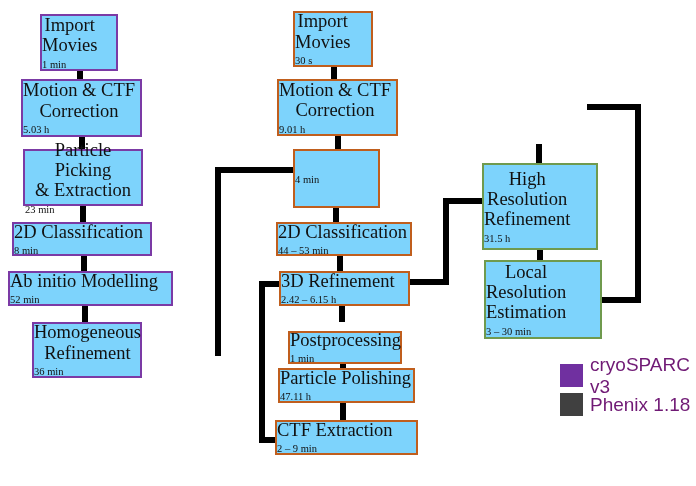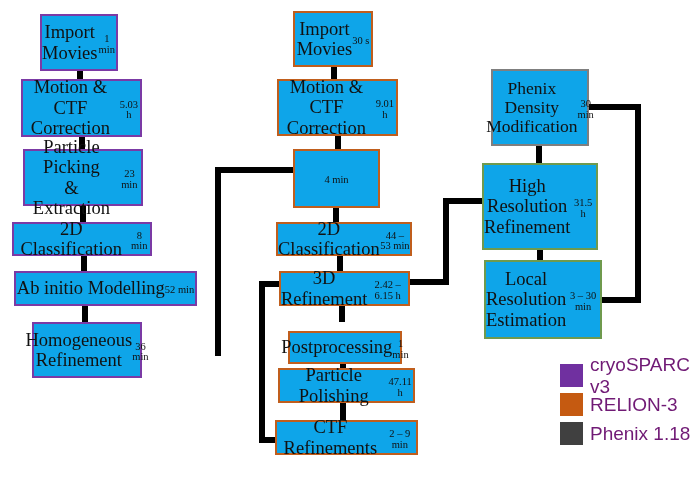--- a/index.html
+++ b/index.html
@@ -1,22 +1,22 @@
 <!DOCTYPE html>
 <html><head>
 <meta charset="utf-8">
 <style>
   html,body{margin:0;padding:0;background:#ffffff;}
   .canvas{
     position:relative;width:696px;height:486px;background:#ffffff;
     font-family:"Liberation Serif", serif;overflow:hidden;
   }
   .box{
-    position:absolute;box-sizing:border-box;background:#0ea5e9;
-    display:flex;align-items:center;justify-content:center;
+    position:absolute;box-sizing:border-box;background:#7dd3fc;
+    display:flex;flex-direction:column;align-items:flex-start;justify-content:center;
     text-align:center;color:#111111;z-index:2;
   }
   .box .title{white-space:pre-line;font-size:18.5px;line-height:1.1;}
   .box .title.t-sm{font-size:17.5px;}
   .box .time{font-size:10.5px;line-height:1;margin-top:4px;}
   .b-purple{border:2px solid #7b3aa5;}
   .b-orange{border:2px solid #c05e1d;}
   .b-green{border:2px solid #6f9a4e;}
   .b-gray{border:2px solid #7f7f7f;}
   .conn{position:absolute;background:#000000;z-index:1;}
@@ -44,21 +44,21 @@
   </div>
   <div class="box b-purple" style="left:23px;top:149px;width:120px;height:57px">
     <div class="title">Particle Picking
 &amp; Extraction</div>
     <div class="time">23 min</div>
   </div>
   <div class="box b-purple" style="left:12px;top:222px;width:140px;height:34px">
     <div class="title">2D Classification</div>
     <div class="time">8 min</div>
   </div>
-  <div class="box b-purple" style="left:14px;top:271px;width:183px;height:35px">
+  <div class="box b-purple" style="left:8px;top:271px;width:165px;height:35px">
     <div class="title">Ab initio Modelling</div>
     <div class="time">52 min</div>
   </div>
   <div class="box b-purple" style="left:32px;top:322px;width:110px;height:56px">
     <div class="title">Homogeneous
 Refinement</div>
     <div class="time">36 min</div>
   </div>
 
   <div class="box b-orange" style="left:293px;top:11px;width:80px;height:56px">
@@ -84,30 +84,24 @@
   </div>
   <div class="box b-orange" style="left:288px;top:331px;width:114px;height:33px">
     <div class="title">Postprocessing</div>
     <div class="time">1 min</div>
   </div>
   <div class="box b-orange" style="left:278px;top:368px;width:137px;height:35px">
     <div class="title">Particle Polishing</div>
     <div class="time">47.11 h</div>
   </div>
   <div class="box b-orange" style="left:275px;top:420px;width:143px;height:35px">
-    <div class="title">CTF Refinements</div>
+    <div class="title">CTF Extraction</div>
     <div class="time">2 – 9 min</div>
   </div>
 
-  <div class="box b-gray" style="left:491px;top:69px;width:98px;height:77px">
-    <div class="title t-sm">Phenix
-Density
-Modification</div>
-    <div class="time">30 min</div>
-  </div>
 
   <div class="box b-green" style="left:482px;top:163px;width:116px;height:87px">
     <div class="title">High
 Resolution
 Refinement</div>
     <div class="time">31.5 h</div>
   </div>
   <div class="box b-green" style="left:484px;top:260px;width:118px;height:79px">
     <div class="title">Local
 Resolution
@@ -147,22 +141,18 @@
   <div class="conn" style="left:587px;top:104px;width:54px;height:6px"></div>
   <div class="conn" style="left:635px;top:104px;width:6px;height:199px"></div>
   <div class="conn" style="left:600px;top:297px;width:41px;height:6px"></div>
 
   <div class="legend">
     <div class="legend-row">
       <span class="legend-swatch" style="background: rgb(112, 48, 160);"></span>
       <span>cryoSPARC v3</span>
     </div>
     <div class="legend-row">
-      <span class="legend-swatch" style="background: rgb(197, 90, 17);"></span>
-      <span>RELION-3</span>
-    </div>
-    <div class="legend-row">
       <span class="legend-swatch" style="background: rgb(64, 64, 64);"></span>
       <span>Phenix 1.18</span>
     </div>
   </div>
 
 </div>
 
 </body></html>

